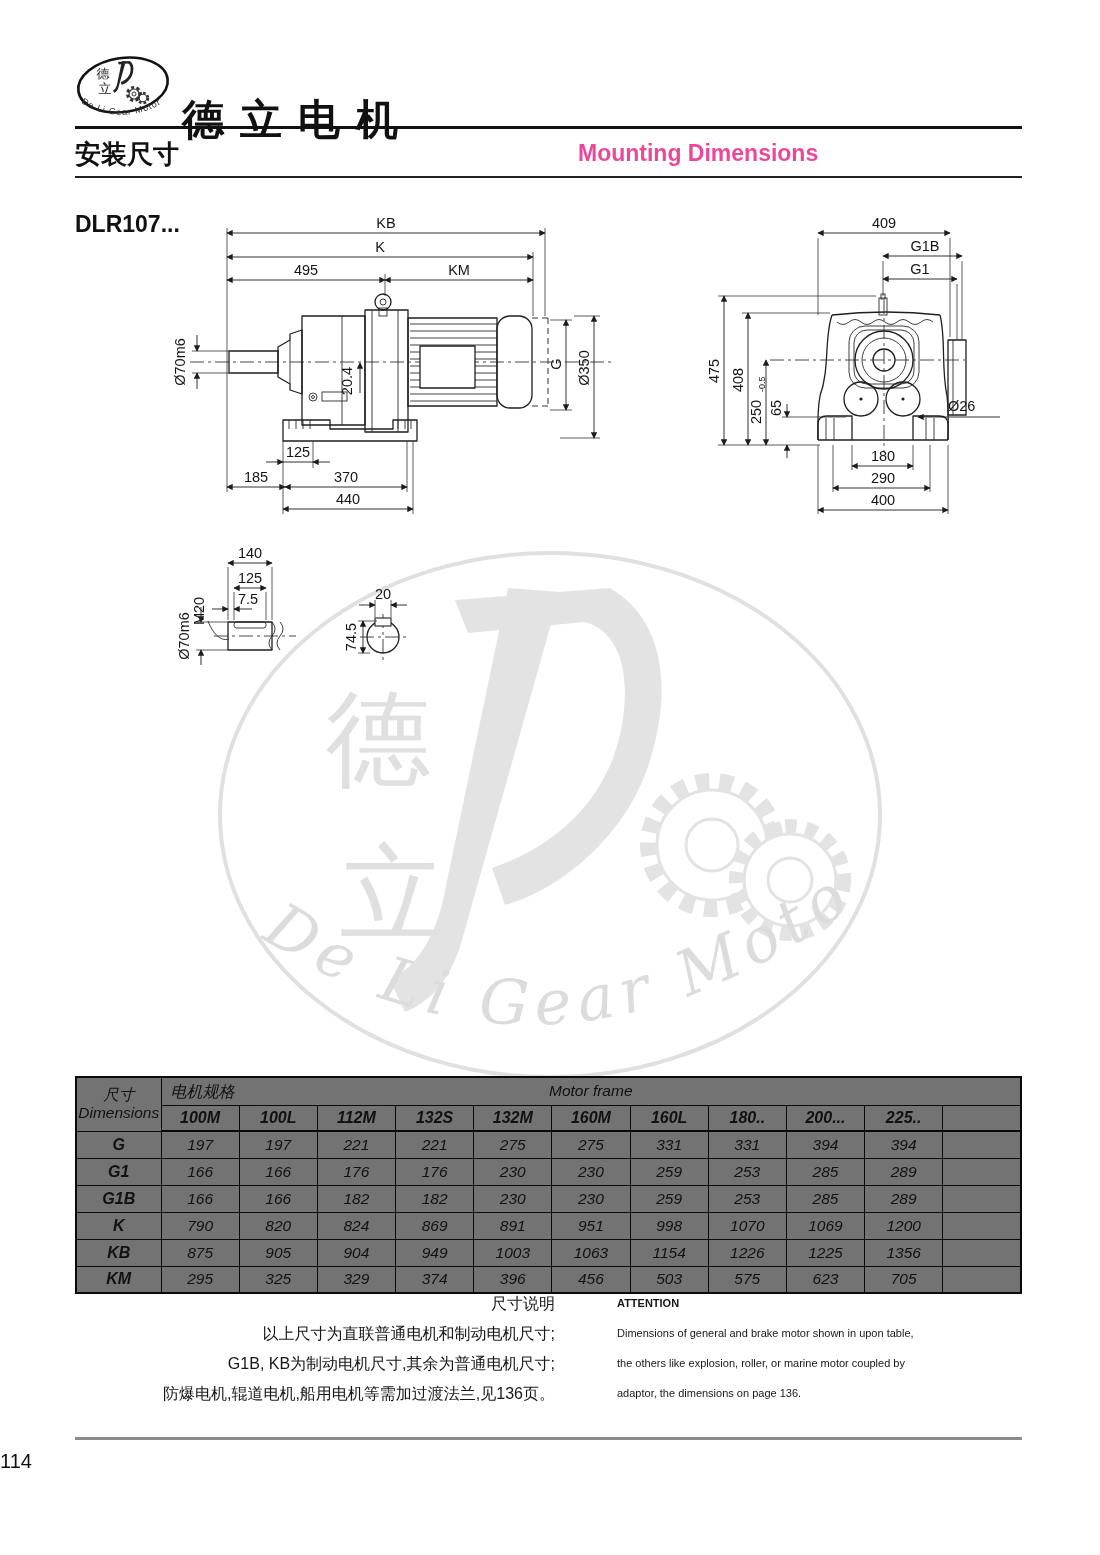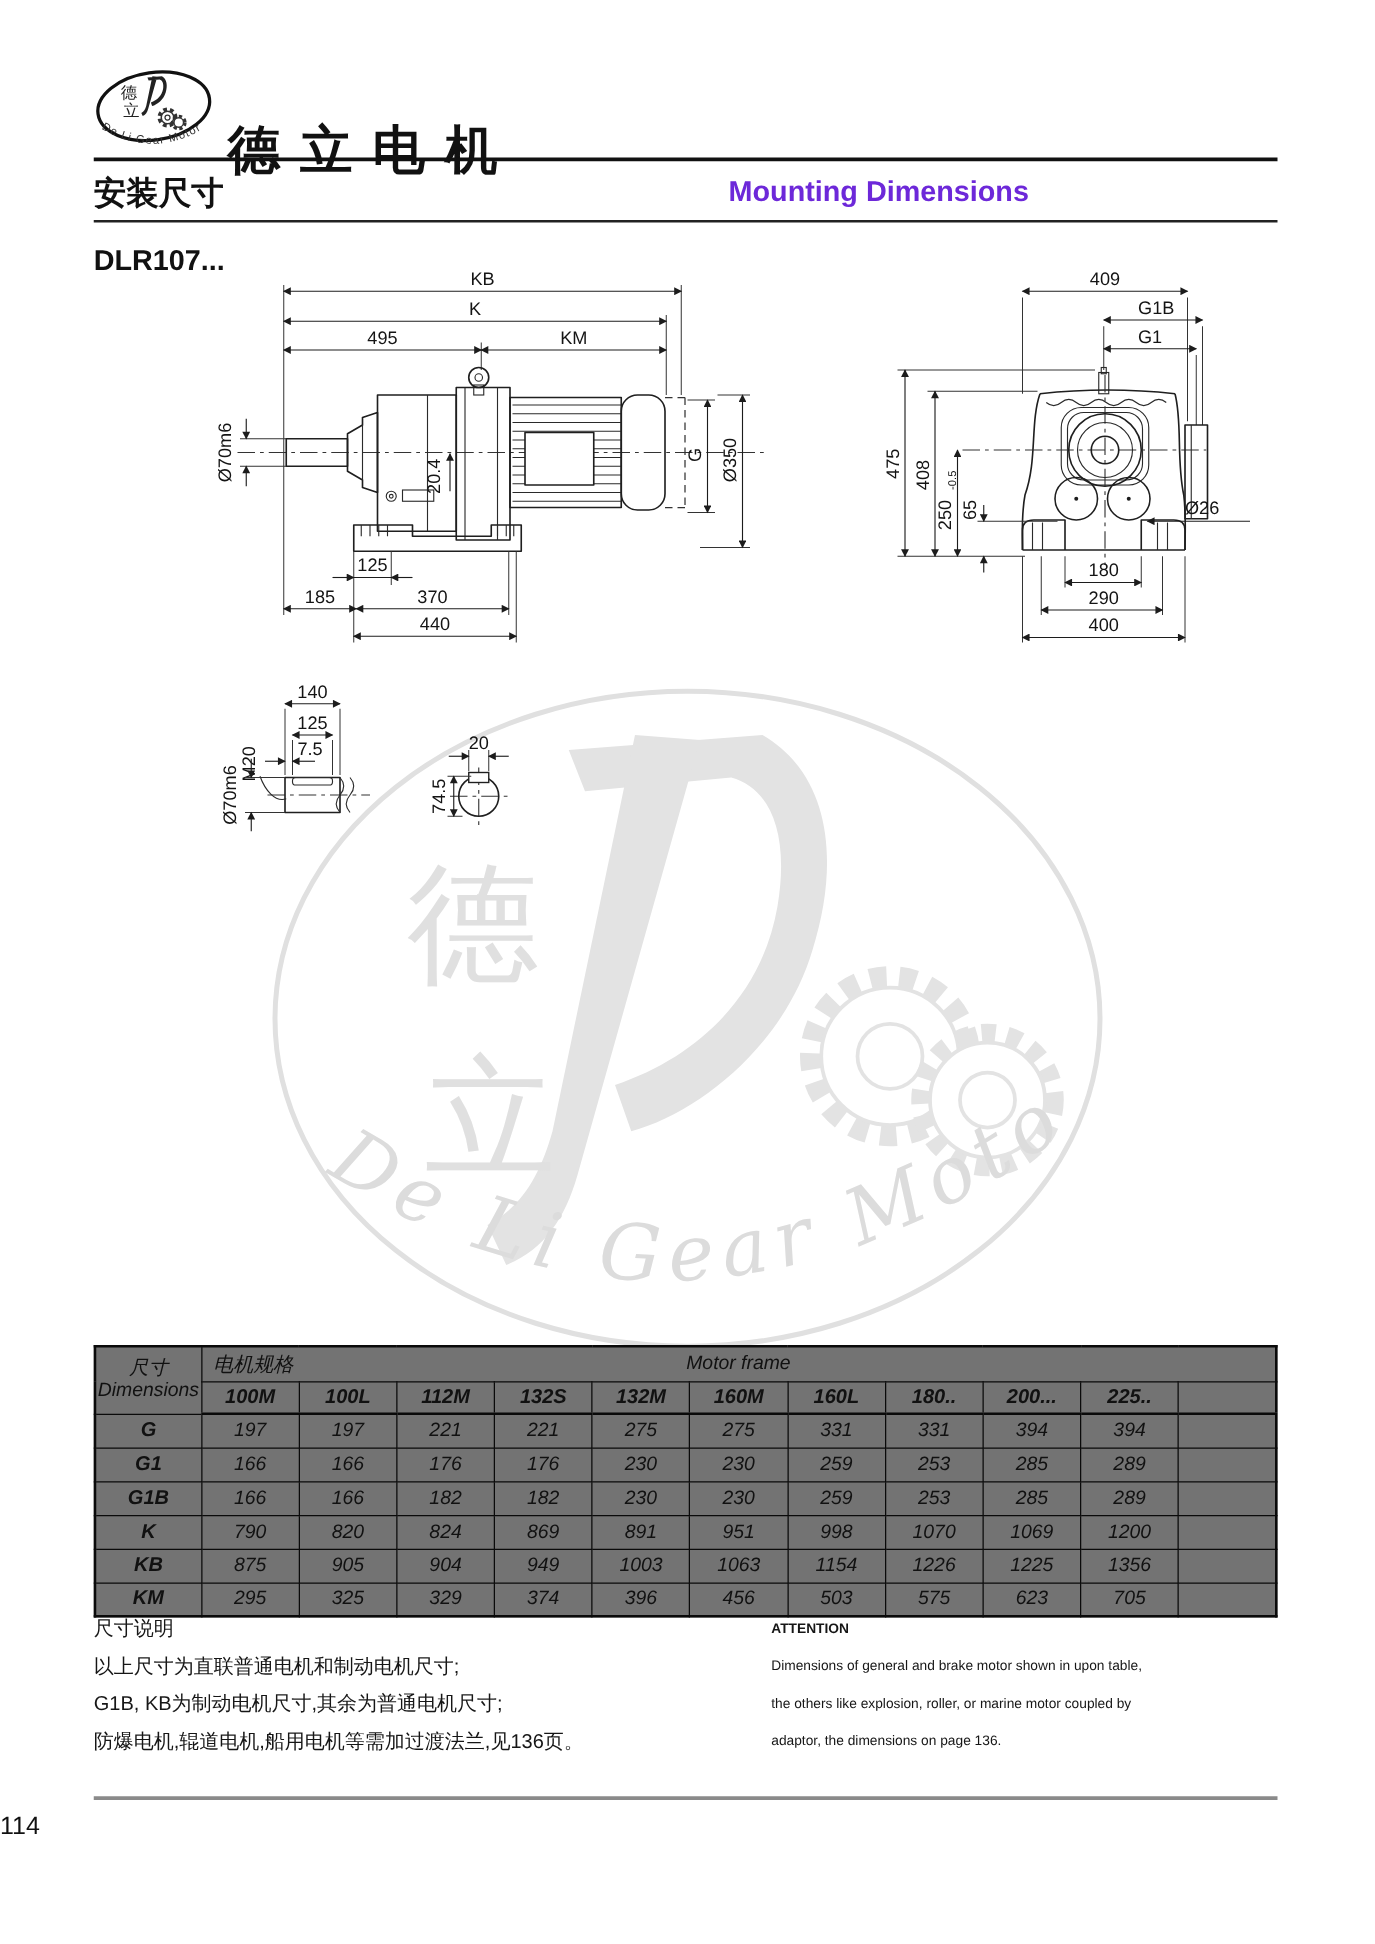--- a/index.html
+++ b/index.html
@@ -7,23 +7,23 @@
         font-family:"Liberation Sans",sans-serif;color:#151515;}
   .abs{position:absolute;}
   
   .brand-cn{position:absolute;left:182px;top:64px;font-family:"DejaVu Serif",serif;
             font-weight:bold;font-size:42px;letter-spacing:16px;color:#111;margin-top:28px;}
   .rule{position:absolute;left:75px;width:947px;background:#111;}
   .rule-header{top:126px;height:3px;}
   .rule-title{top:176px;height:2px;background:#222;}
   .rule-bottom{top:1437px;height:3px;background:#8a8a8a;}
   .title-cn{position:absolute;left:75px;top:137px;font-size:26px;font-weight:bold;color:#111;}
-  .title-en{position:absolute;left:578px;top:140px;width:250px;text-align:center;
-            font-size:23px;font-weight:bold;color:#6d28d9;}
-  .model{position:absolute;left:75px;top:195px;font-size:23px;font-weight:bold;color:#111;}
+  .title-en{position:absolute;left:578px;top:140px;width:250px;
+            font-size:23px;font-weight:bold;color:#ec4899;}
+  .model{position:absolute;left:75px;top:211px;font-size:23px;font-weight:bold;color:#111;}
   
   svg{position:absolute;overflow:visible;}
   svg text{font-family:"Liberation Sans",sans-serif;}
   .shape{stroke:#1f1f1f;stroke-width:1.3;fill:none;stroke-linejoin:round;}
   .thin{stroke:#2a2a2a;stroke-width:0.9;fill:none;}
   .dim{stroke:#1c1c1c;stroke-width:0.9;fill:none;}
   .ext{stroke:#333;stroke-width:0.8;fill:none;}
   .cl{stroke:#333;stroke-width:0.9;fill:none;stroke-dasharray:14 4 3 4;}
   .dash{stroke:#333;stroke-width:1;fill:none;stroke-dasharray:6 4;}
   .dt{font-size:14.5px;fill:#141414;}
@@ -41,21 +41,21 @@
              padding:0;font-size:15.5px;color:#111;}
   table.dims thead tr.r1{height:28px;}
   table.dims thead tr.r2{height:26px;}
   table.dims thead tr.r2 th{border-bottom:2px solid #0a0a0a;font-weight:bold;font-size:16px;}
   table.dims tbody tr{height:27px;}
   table.dims tbody th{font-weight:bold;font-size:16px;}
   th.dimhead{font-weight:normal;font-size:16px;line-height:18px;}
   th.spec{position:relative;font-weight:normal;font-size:16px;}
   th.spec .spec-cn{position:absolute;left:9px;top:4px;font-size:16px;}
   
-  .notes-cn{position:absolute;left:75px;top:1295px;width:480px;font-size:16px;color:#161616;}
+  .notes-cn{position:absolute;left:75px;top:1295px;width:480px;font-size:16px;color:#161616;text-align:right;}
   .notes-en{position:absolute;left:617px;top:1295px;width:410px;font-size:11px;color:#161616;}
   .notes-cn p,.notes-en p{margin:0 0 13px 0;line-height:17px;}
   .nt{font-weight:bold;}
   .nt-cn{font-weight:normal;}
   .pageno{position:absolute;left:0;top:1450px;width:1100px;text-align:left;
           font-size:20px;color:#111;}
 </style>
 </head>
 <body>
 

